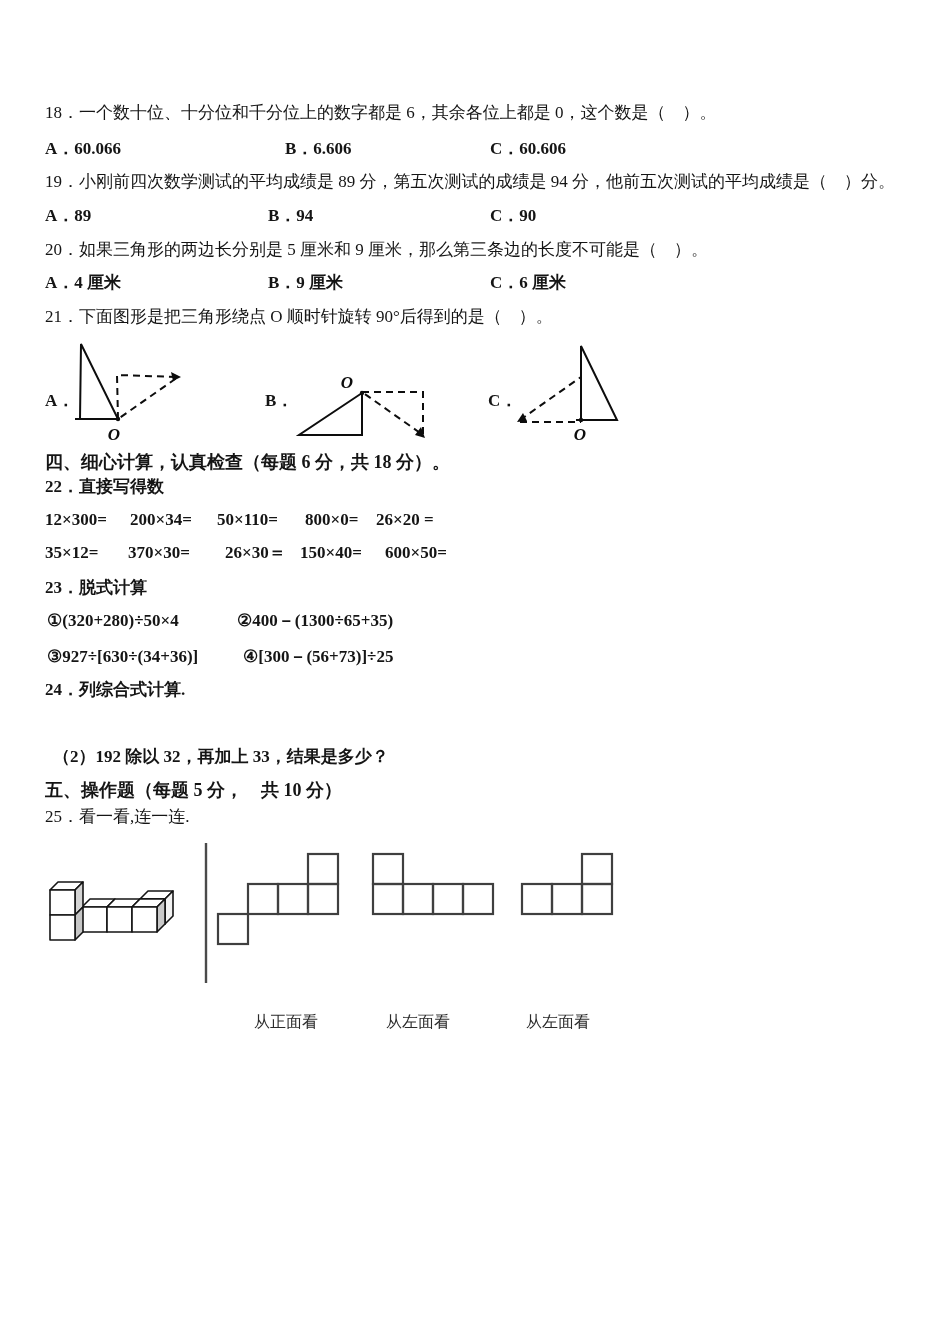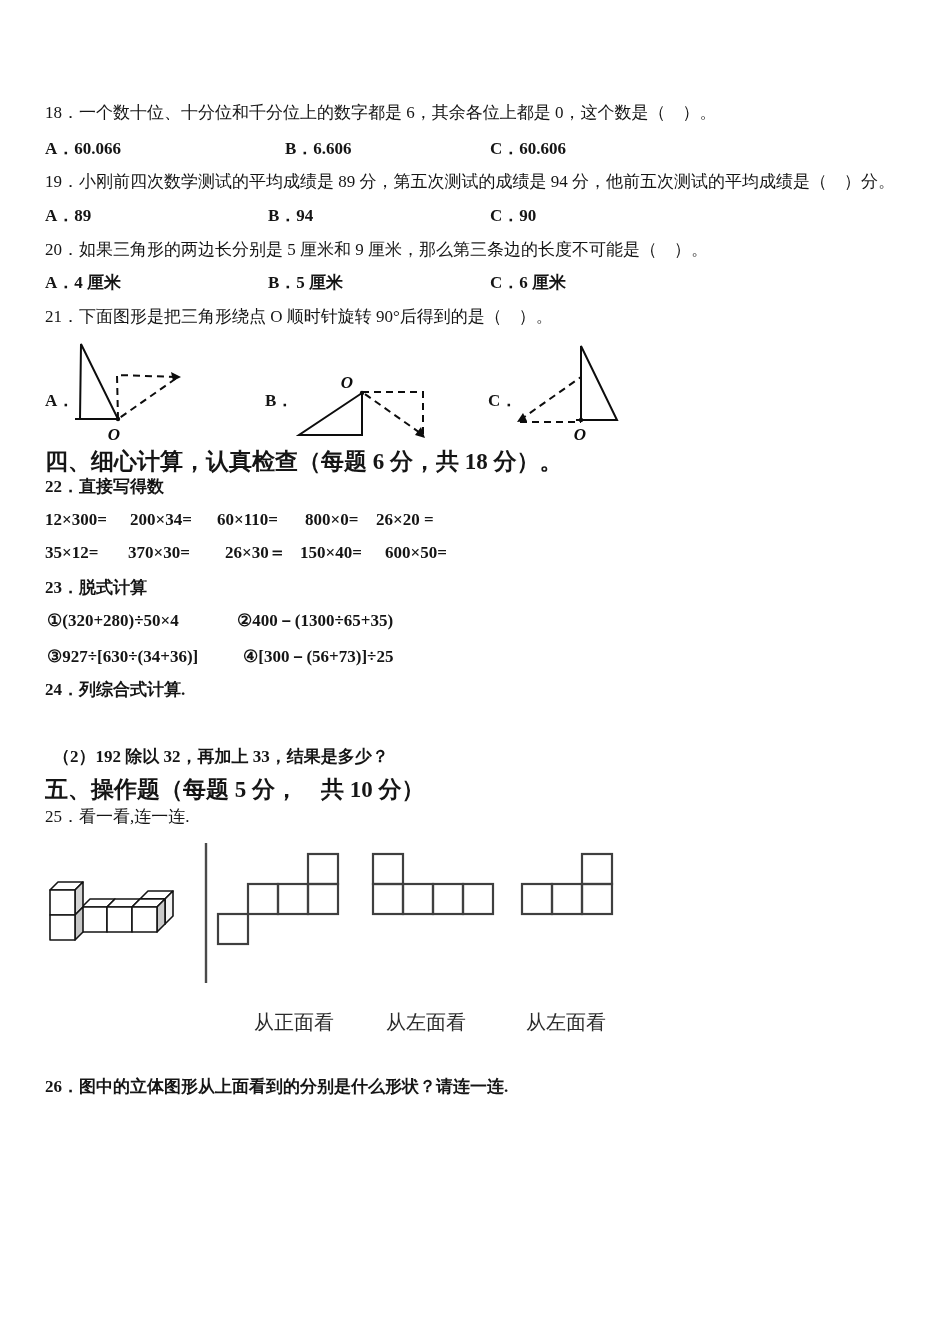--- a/index.html
+++ b/index.html
@@ -2,22 +2,22 @@
 <html><head>
 <meta charset="utf-8">
 <style>
   html,body{margin:0;padding:0;background:#e8e8e8;}
   .page{position:relative;width:950px;height:1344px;background:#ffffff;overflow:hidden;
         font-family:"Liberation Serif","DejaVu Serif",serif;color:#151515;}
   .t{position:absolute;white-space:nowrap;font-size:17px;line-height:20px;}
   .w4{font-weight:400;}
   .w6{font-weight:600;}
   .w7{font-weight:700;}
-  .hdr{font-size:23px;font-weight:700;}
-  .view{font-size:20px;font-weight:400;color:#2b2b2b;}
+  .hdr{font-size:18px;font-weight:700;}
+  .view{font-size:16px;font-weight:400;color:#2b2b2b;}
   .figlabel{font-size:17px;font-weight:700;}
   svg{position:absolute;}
   .solidline{fill:none;stroke:#0d0d0d;stroke-width:2;stroke-linejoin:miter;}
   .dashline{fill:none;stroke:#0d0d0d;stroke-width:2;stroke-dasharray:7 5;}
   .cubeface{stroke:#141414;stroke-width:1.6;stroke-linejoin:round;}
   .netcell{fill:none;stroke:#3f3f3f;stroke-width:2.2;}
   .oT{font:italic 700 17px "Liberation Serif","DejaVu Serif",serif;fill:#0d0d0d;}
 </style>
 </head>
 <body>
@@ -29,21 +29,21 @@
   <div class="t w7" style="left:285px;top:139px">B．6.606</div>
   <div class="t w7" style="left:490px;top:139px">C．60.606</div>
 
   <div class="t w4" style="left:45px;top:172px">19．小刚前四次数学测试的平均成绩是 89 分，第五次测试的成绩是 94 分，他前五次测试的平均成绩是（　）分。</div>
   <div class="t w7" style="left:45px;top:206px">A．89</div>
   <div class="t w7" style="left:268px;top:206px">B．94</div>
   <div class="t w7" style="left:490px;top:206px">C．90</div>
 
   <div class="t w4" style="left:45px;top:240px">20．如果三角形的两边长分别是 5 厘米和 9 厘米，那么第三条边的长度不可能是（　）。</div>
   <div class="t w7" style="left:45px;top:273px">A．4 厘米</div>
-  <div class="t w7" style="left:268px;top:273px">B．5 厘米</div>
+  <div class="t w7" style="left:268px;top:273px">B．9 厘米</div>
   <div class="t w7" style="left:490px;top:273px">C．6 厘米</div>
 
   <div class="t w4" style="left:45px;top:307px">21．下面图形是把三角形绕点 O 顺时针旋转 90°后得到的是（　）。</div>
   <div class="t figlabel" style="left:45px;top:391px">A．</div>
   <div class="t figlabel" style="left:265px;top:391px">B．</div>
   <div class="t figlabel" style="left:488px;top:391px">C．</div>
 
   <svg style="left:40px;top:330px" width="620" height="130" viewBox="0 0 620 130">
 
     <g>
@@ -71,21 +71,21 @@
       <circle cx="541" cy="90" r="2.2" fill="#0d0d0d"></circle>
       <text class="oT" x="540" y="110" text-anchor="middle">O</text>
     </g>
   </svg>
 
   <div class="t hdr" style="left:45px;top:452px">四、细心计算，认真检查（每题 6 分，共 18 分）。</div>
 
   <div class="t w7" style="left:45px;top:477px">22．直接写得数</div>
   <div class="t w7" style="left:45px;top:510px">12×300=</div>
   <div class="t w7" style="left:130px;top:510px">200×34=</div>
-  <div class="t w7" style="left:217px;top:510px">60×110=</div>
+  <div class="t w7" style="left:217px;top:510px">50×110=</div>
   <div class="t w7" style="left:305px;top:510px">800×0=</div>
   <div class="t w7" style="left:376px;top:510px">26×20 =</div>
   <div class="t w7" style="left:45px;top:543px">35×12=</div>
   <div class="t w7" style="left:128px;top:543px">370×30=</div>
   <div class="t w7" style="left:225px;top:543px">26×30＝</div>
   <div class="t w7" style="left:300px;top:543px">150×40=</div>
   <div class="t w7" style="left:385px;top:543px">600×50=</div>
 
   <div class="t w7" style="left:45px;top:578px">23．脱式计算</div>
   <div class="t w7" style="left:47px;top:611px">①(320+280)÷50×4</div>
@@ -146,15 +146,14 @@
       <rect class="netcell" x="512" y="44" width="30" height="30"></rect>
       <rect class="netcell" x="542" y="44" width="30" height="30"></rect>
       <rect class="netcell" x="542" y="14" width="30" height="30"></rect>
     </g>
   </svg>
 
   <div class="t view" style="left:254px;top:1012px">从正面看</div>
   <div class="t view" style="left:386px;top:1012px">从左面看</div>
   <div class="t view" style="left:526px;top:1012px">从左面看</div>
 
-  <div class="t w6" style="left:45px;top:1077px">26．图中的立体图形从上面看到的分别是什么形状？请连一连.</div>
 
 </div>
 
 </body></html>

